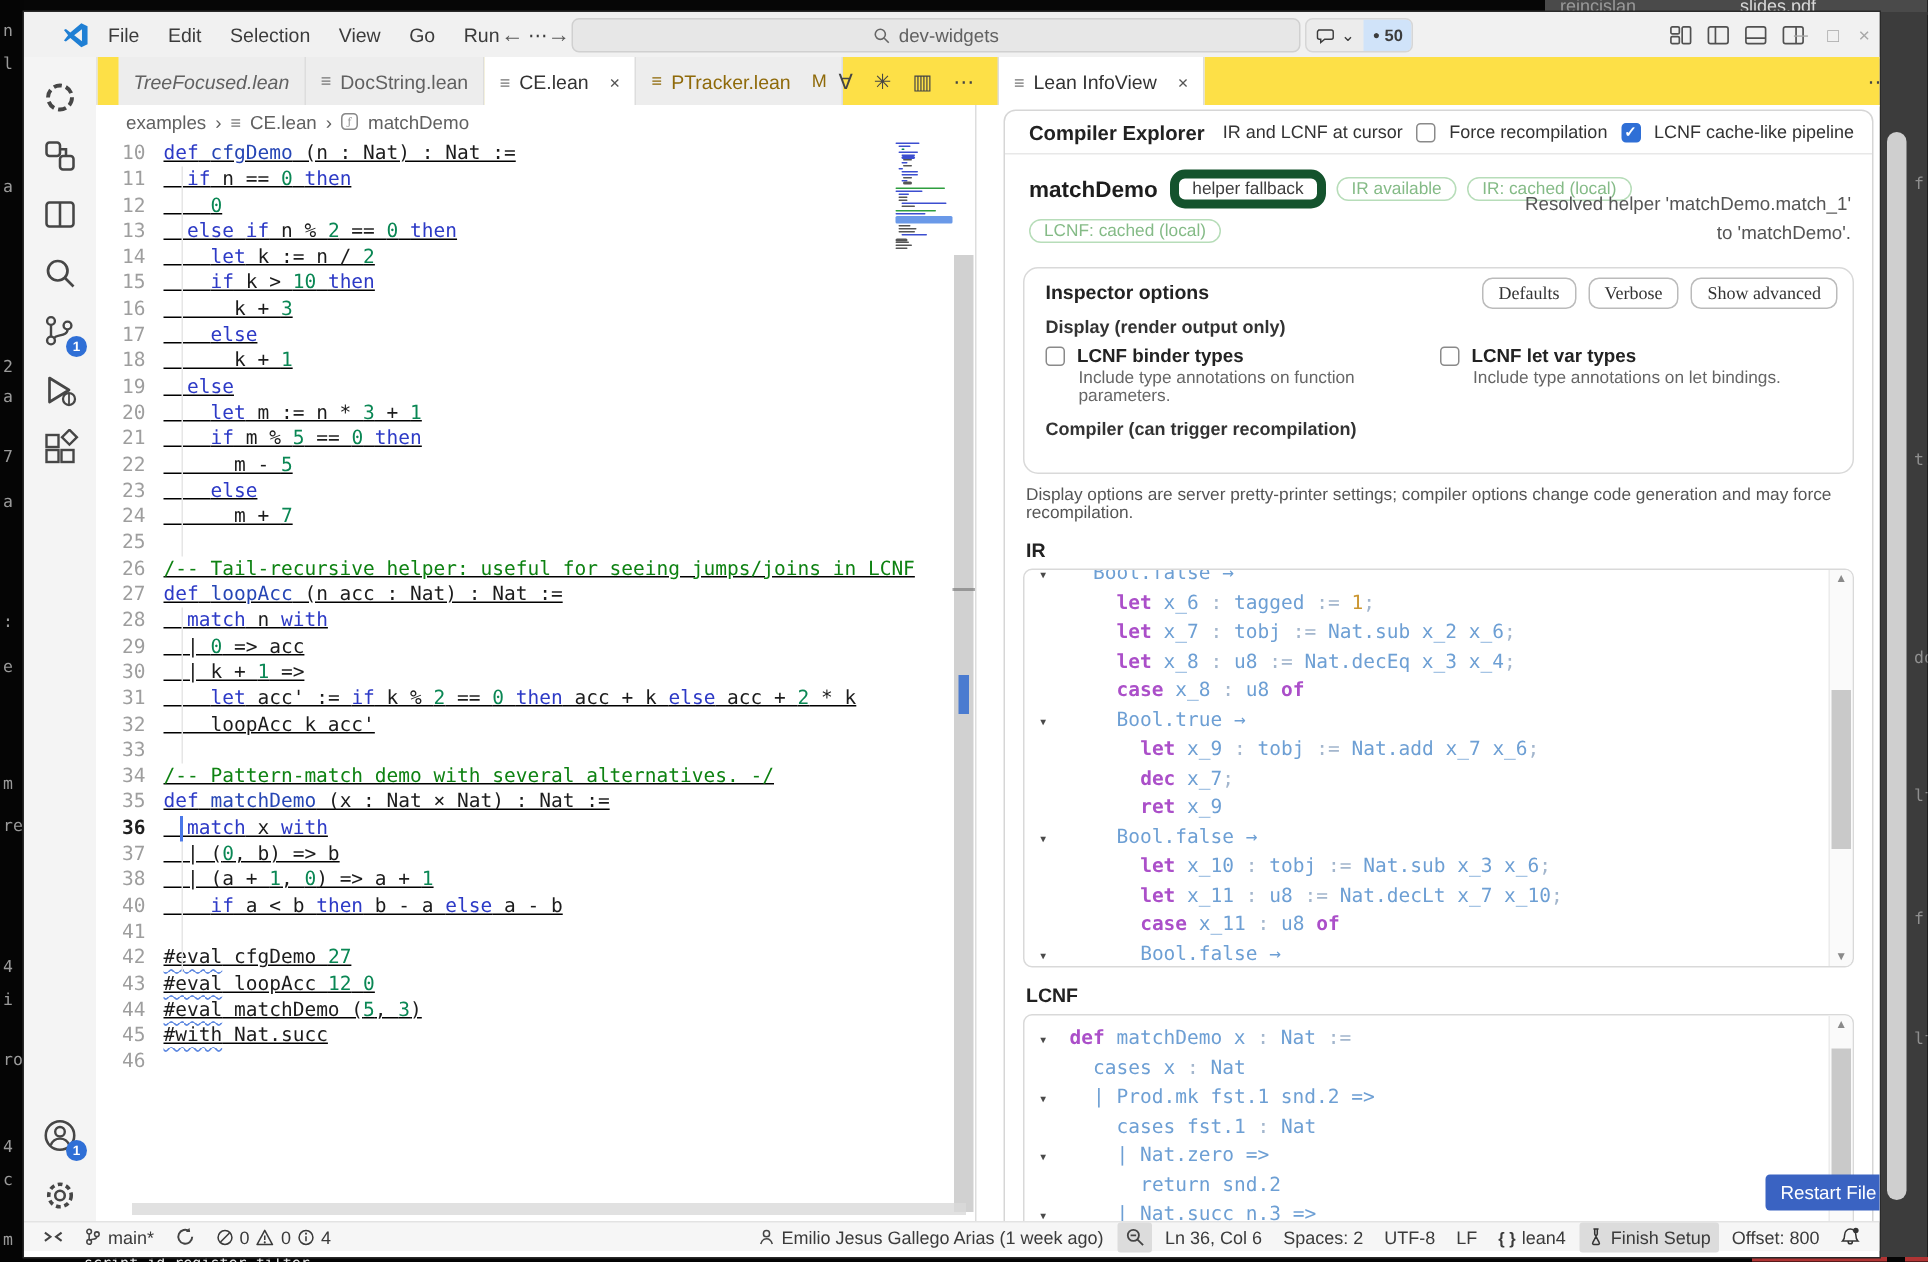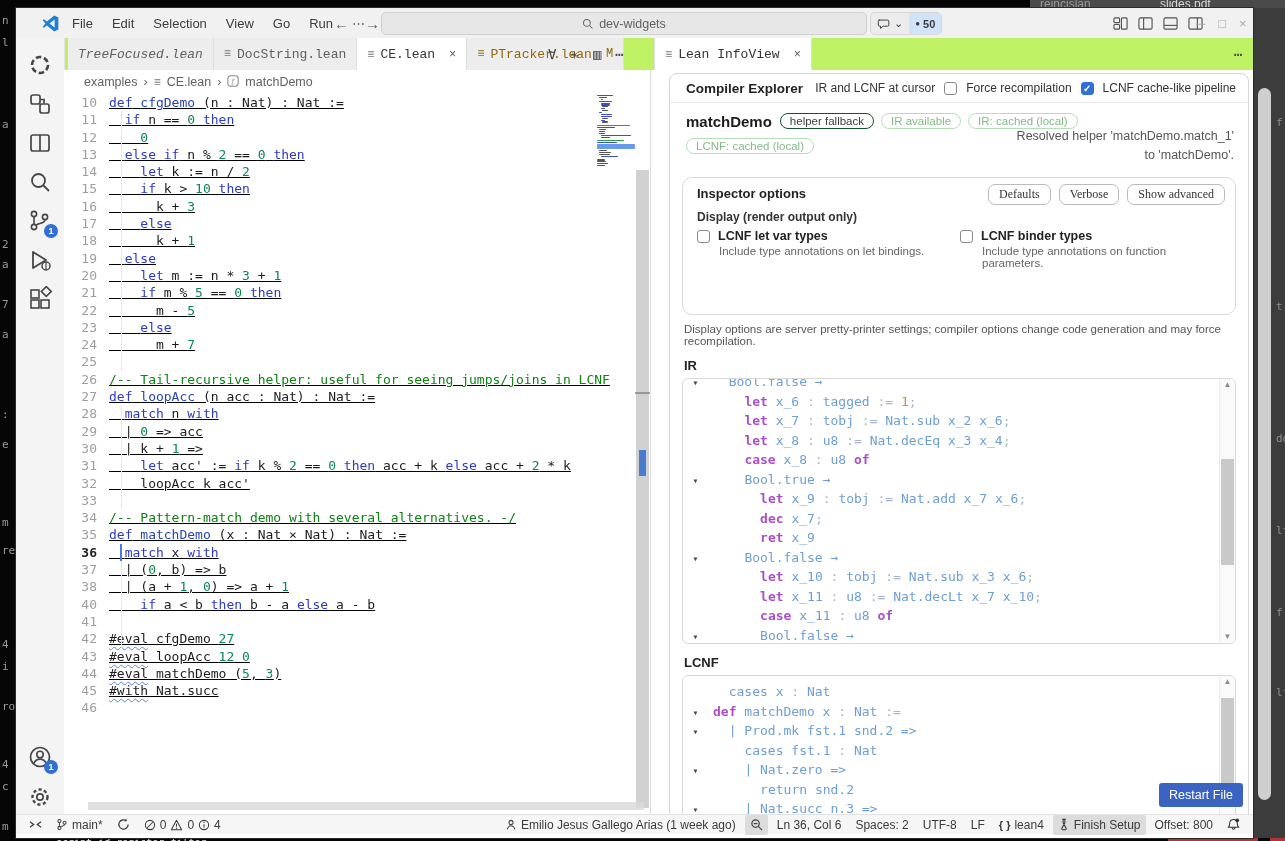--- a/index.html
+++ b/index.html
@@ -32,21 +32,21 @@
     border:1px solid #d0d0d0;border-radius:5px;display:flex;align-items:center;justify-content:center;
     color:#616161;font-size:12.5px;gap:5px;}
   #chat-ctrl{position:absolute;left:854px;top:4px;height:21px;display:flex;align-items:stretch;
     border:1px solid #d6d6d6;border-radius:5px;overflow:hidden;background:#ececec;}
   #chat-ctrl .part{display:flex;align-items:center;padding:0 6px;gap:3px;color:#3c3c3c;font-size:11px;}
   #chat-badge{background:#d0e3f9;font-weight:bold;}
   #layout-icons{position:absolute;left:1097px;top:0;height:30px;display:flex;align-items:center;gap:10px;}
   #win-controls{position:absolute;left:1180px;top:0;height:30px;display:flex;align-items:center;gap:13px;
     color:#a8a8a8;font-size:13px;}
   
-  #tabrow{position:absolute;left:4px;top:30px;width:100%;height:32px;background:#bef264;border-bottom:1px solid #e0e0e0;font-family:Liberation Mono, monospace;}
+  #tabrow{position:absolute;left:15px;top:30px;width:100%;height:32px;background:#fde047;border-bottom:1px solid #e0e0e0;}
   #tabs1{position:absolute;left:48px;top:0;height:32px;display:flex;}
   .tab{height:32px;display:flex;align-items:center;padding:0 10px;border-right:1px solid #ddd;
     font-size:13px;color:#616161;gap:6px;background:#ededed;white-space:nowrap;}
   .tab.active{background:#fff;color:#333;height:33px;}
   .tab.preview .tab-label{font-style:italic;}
   .tab.modified,.tab.modified .fico{color:#8f6a0a;}
   .tab .close{margin-left:8px;color:#555;font-size:12px;}
   .tab .mdot{margin-left:8px;font-size:12px;}
   .fico{color:#777;font-size:12px;}
   #tabacts1{position:absolute;left:528px;top:0;height:32px;display:flex;align-items:center;gap:14px;color:#444;}
@@ -81,21 +81,21 @@
   #ce-header{height:28px;border-bottom:1px solid #e8e8e8;display:flex;align-items:center;padding:0 12px 0 16px;}
   #ce-title{font-size:13.5px;font-weight:bold;color:#222;flex:0 0 auto;}
   #ce-header .right{margin-left:auto;display:flex;align-items:center;gap:9px;font-size:12px;color:#333;}
   .cbx{width:13px;height:13px;border:1.4px solid #8a8a8a;border-radius:3px;display:inline-flex;
     align-items:center;justify-content:center;box-sizing:border-box;background:#fff;flex:0 0 auto;}
   .cbx.on{background:#2f6fd6;border-color:#2f6fd6;color:#fff;font-size:10px;font-weight:bold;}
   #symbol-sec{position:relative;padding:10px 12px 4px 16px;min-height:50px;}
   #symbol-name{font-size:15px;font-weight:bold;color:#1d1d1d;display:inline-block;margin-right:8px;}
   .pill{display:inline-block;border-radius:10px;padding:1px 9px;font-size:11.5px;margin-right:7px;
     vertical-align:2px;white-space:nowrap;}
-  .pill.neutral{border:1px solid #14532d;color:#3d3d3d;text-align:center;}
+  .pill.neutral{border:6px solid #14532d;color:#3d3d3d;text-align:center;}
   .pill.green{border:1px solid #b7ddb9;color:#85bb87;}
   #pills-row2{margin-top:7px;}
   #resolved-note{position:absolute;right:14px;top:24px;width:222px;text-align:right;font-size:12.5px;
     color:#555;line-height:1.55;}
   #inspector{margin:10px 12px 0 12px;border:1px solid #d9d9d9;border-radius:10px;padding:8px 12px 8px 14px;
     position:relative;height:120px;}
   #insp-title{font-size:13px;font-weight:bold;color:#222;}
   #insp-buttons{position:absolute;right:10px;top:6px;display:flex;gap:8px;}
   .btn{border:1px solid #bbb;border-radius:7px;background:#fff;padding:2px 10px;font-size:12px;color:#333;
     font-family:Liberation Serif, serif;}
@@ -112,21 +112,21 @@
   #lcnf-box{height:280px;}
   .codebox .inner{position:absolute;left:0;right:15px;font-family:"DejaVu Sans Mono",monospace;font-size:13px;}
   #ir-box .inner{top:-7px;}
   #lcnf-box .inner{top:6px;}
   .cbl{height:19.5px;line-height:19.5px;white-space:pre;position:relative;}
   .cbl .fold{position:absolute;left:10px;color:#4a4a4a;font-size:8px;top:1px;}
   .irk{color:#ab4fc9;font-weight:bold;}.irc{color:#6d9fd4;}.irp{color:#a3b6cd;}.irn{color:#cb9631;}
   .sb{position:absolute;right:0;top:0;width:15px;height:100%;background:#fafafa;border-left:1px solid #ececec;}
   .sb .ar{position:absolute;left:0;width:15px;height:12px;color:#8a8a8a;font-size:8px;text-align:center;line-height:12px;}
   .sb .thumb{position:absolute;left:1px;width:13px;background:#c9c9c9;}
-  #restart-btn{position:absolute;left:508px;top:713px;width:84px;height:24px;background:#3a63c2;color:#fff;
+  #restart-btn{position:absolute;left:526px;top:713px;width:84px;height:24px;background:#3a63c2;color:#fff;
     font-size:12.5px;border:none;border-radius:3px;display:flex;align-items:center;justify-content:center;z-index:5;}
   
   #activitybar{position:absolute;left:0;top:30px;width:48px;height:776px;background:#f4f4f4;
     border-right:1px solid #e3e3e3;}
   .act{position:absolute;left:11px;width:26px;height:26px;color:#464646;}
   .act svg{width:26px;height:26px;}
   .badge{position:absolute;right:-5px;bottom:-4px;background:#2f6fd6;color:#fff;border-radius:8px;
     font-size:9px;min-width:14px;height:14px;display:flex;align-items:center;justify-content:center;font-weight:bold;}
   
   #statusbar{position:absolute;left:0;top:806px;width:100%;height:20px;background:#f6f6f6;
@@ -454,32 +454,33 @@
         <div id="insp-buttons">
             <button class="btn">Defaults</button>
             <button class="btn">Verbose</button>
             <button class="btn">Show advanced</button>
           </div>
         <div class="sec-label">Display (render output only)</div>
         <div class="opt-row" id="display-opts">
             <div class="opt">
               <div class="lab">
                 <span class="cbx"></span>
+                <span>LCNF binder types</span>
+              </div>
+              <div class="desc">Include type annotations on function parameters.</div>
+            </div>
+            <div class="opt">
+              <div class="lab">
+                <span class="cbx"></span>
                 <span>LCNF let var types</span>
               </div>
               <div class="desc">Include type annotations on let bindings.</div>
             </div>
-            <div class="opt">
-              <div class="lab">
-                <span class="cbx"></span>
-                <span>LCNF binder types</span>
-              </div>
-              <div class="desc">Include type annotations on function parameters.</div>
-            </div>
           </div>
+        <div class="sec-label">Compiler (can trigger recompilation)</div>
       </div>
       <div id="insp-footer" style="margin:8px 14px 0 14px">Display options are server pretty-printer settings; compiler options change code generation and may force recompilation.</div>
       <div class="box-heading">IR</div>
       <div class="codebox" id="ir-box">
         <div class="inner" id="ir-lines">
             <div class="cbl" style="padding-left: 45.7px;"><span class="fold" style="transform: scale(0.8);">▼</span><span class="irc">Bool.false →</span></div>
             <div class="cbl" style="padding-left: 61.4px;"><span class="irk">let </span><span class="irc">x_6 </span><span class="irp">: </span><span class="irc">tagged </span><span class="irp">:= </span><span class="irn">1</span><span class="irp">;</span></div>
             <div class="cbl" style="padding-left: 61.4px;"><span class="irk">let </span><span class="irc">x_7 </span><span class="irp">: </span><span class="irc">tobj </span><span class="irp">:= </span><span class="irc">Nat.sub x_2 x_6</span><span class="irp">;</span></div>
             <div class="cbl" style="padding-left: 61.4px;"><span class="irk">let </span><span class="irc">x_8 </span><span class="irp">: </span><span class="irc">u8 </span><span class="irp">:= </span><span class="irc">Nat.decEq x_3 x_4</span><span class="irp">;</span></div>
             <div class="cbl" style="padding-left: 61.4px;"><span class="irk">case </span><span class="irc">x_8 </span><span class="irp">: </span><span class="irc">u8 </span><span class="irk">of</span></div>
@@ -495,22 +496,22 @@
           </div>
         <div class="sb">
           <div class="ar" style="top:0">▲</div>
           <div class="ar" style="bottom:0">▼</div>
           <div class="thumb" style="top:80px;height:106px"></div>
         </div>
       </div>
       <div class="box-heading">LCNF</div>
       <div class="codebox" id="lcnf-box">
         <div class="inner" id="lcnf-lines">
+            <div class="cbl" style="padding-left: 30px;"><span class="fold" style="transform: scale(0.8);">▼</span><span class="irk">def </span><span class="irc">matchDemo x </span><span class="irp">: </span><span class="irc">Nat </span><span class="irp">:=</span></div>
             <div class="cbl" style="padding-left: 45.7px;"><span class="irc">cases x </span><span class="irp">: </span><span class="irc">Nat</span></div>
-            <div class="cbl" style="padding-left: 30px;"><span class="fold" style="transform: scale(0.8);">▼</span><span class="irk">def </span><span class="irc">matchDemo x </span><span class="irp">: </span><span class="irc">Nat </span><span class="irp">:=</span></div>
             <div class="cbl" style="padding-left: 45.7px;"><span class="fold" style="transform: scale(0.8);">▼</span><span class="irc">| Prod.mk fst.1 snd.2 =&gt;</span></div>
             <div class="cbl" style="padding-left: 61.4px;"><span class="irc">cases fst.1 </span><span class="irp">: </span><span class="irc">Nat</span></div>
             <div class="cbl" style="padding-left: 61.4px;"><span class="fold" style="transform: scale(0.8);">▼</span><span class="irc">| Nat.zero =&gt;</span></div>
             <div class="cbl" style="padding-left: 77.1px;"><span class="irc">return snd.2</span></div>
             <div class="cbl" style="padding-left: 61.4px;"><span class="fold" style="transform: scale(0.8);">▼</span><span class="irc">| Nat.succ n.3 =&gt;</span></div>
           </div>
         <div class="sb">
           <div class="ar" style="top:0">▲</div>
           <div class="thumb" style="top:22px;height:88px"></div>
         </div>

